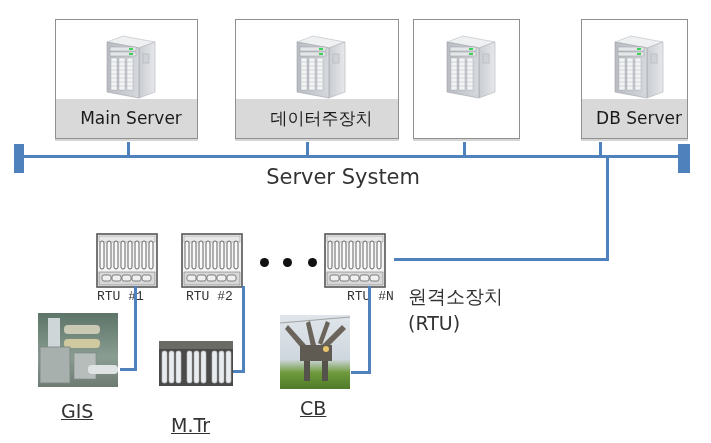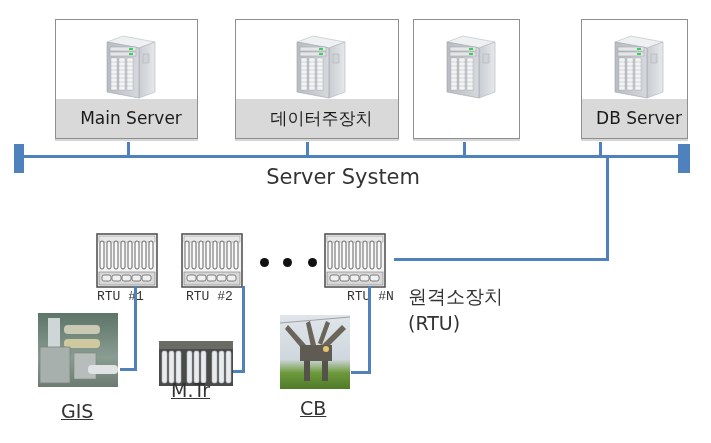--- a/index.html
+++ b/index.html
@@ -178,14 +178,14 @@
     <polygon points="50,8 42,30 38,28 46,6" fill="#6a645a"></polygon>
     <polygon points="66,14 46,34 42,30 62,10" fill="#6a645a"></polygon>
     <rect x="20" y="30" width="32" height="16" fill="#5f5a52"></rect>
     <rect x="24" y="46" width="6" height="20" fill="#55524c"></rect>
     <rect x="42" y="46" width="6" height="20" fill="#55524c"></rect>
     <circle cx="46" cy="34" r="3" fill="#e9c46a"></circle>
   </svg>
 </div>
 
 <div class="equip-label" style="left:61px; top:400px;">GIS</div>
-<div class="equip-label" style="left:171px; top:379px;">M.Tr</div>
+<div class="equip-label" style="left:171px; top:414px;">M.Tr</div>
 <div class="equip-label" style="left:300px; top:397px;">CB</div>
 
 </body></html>

